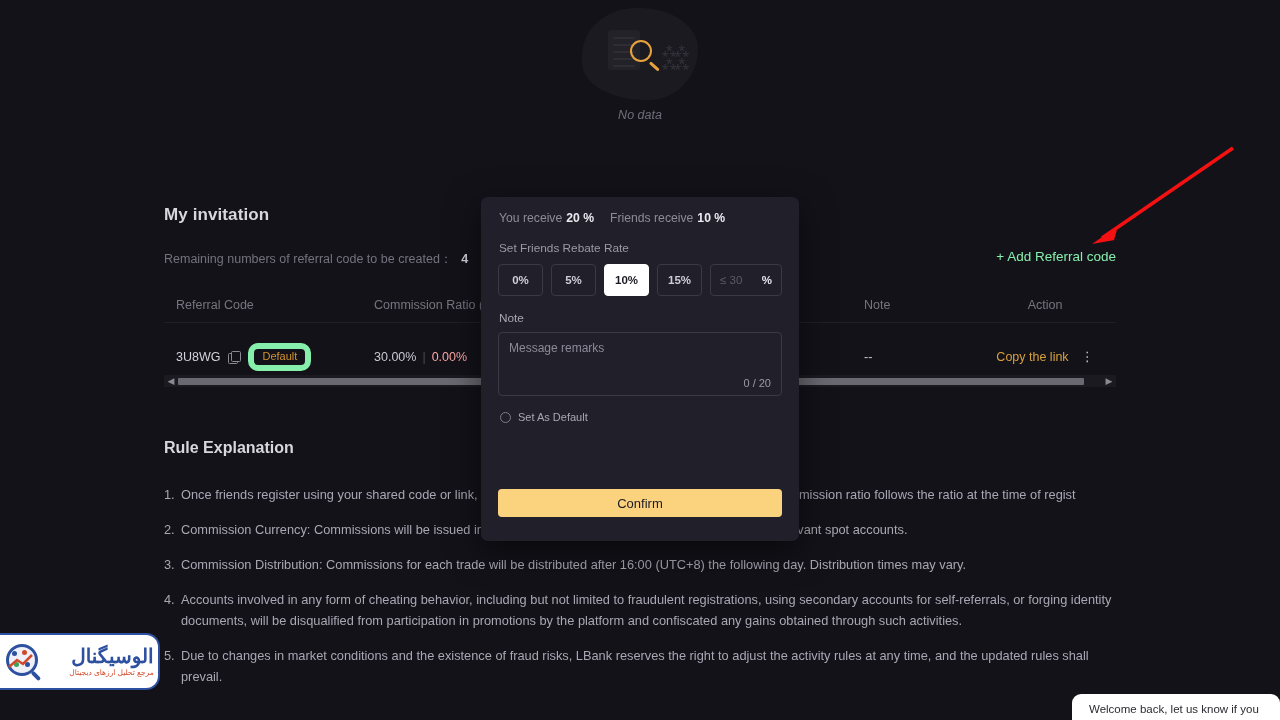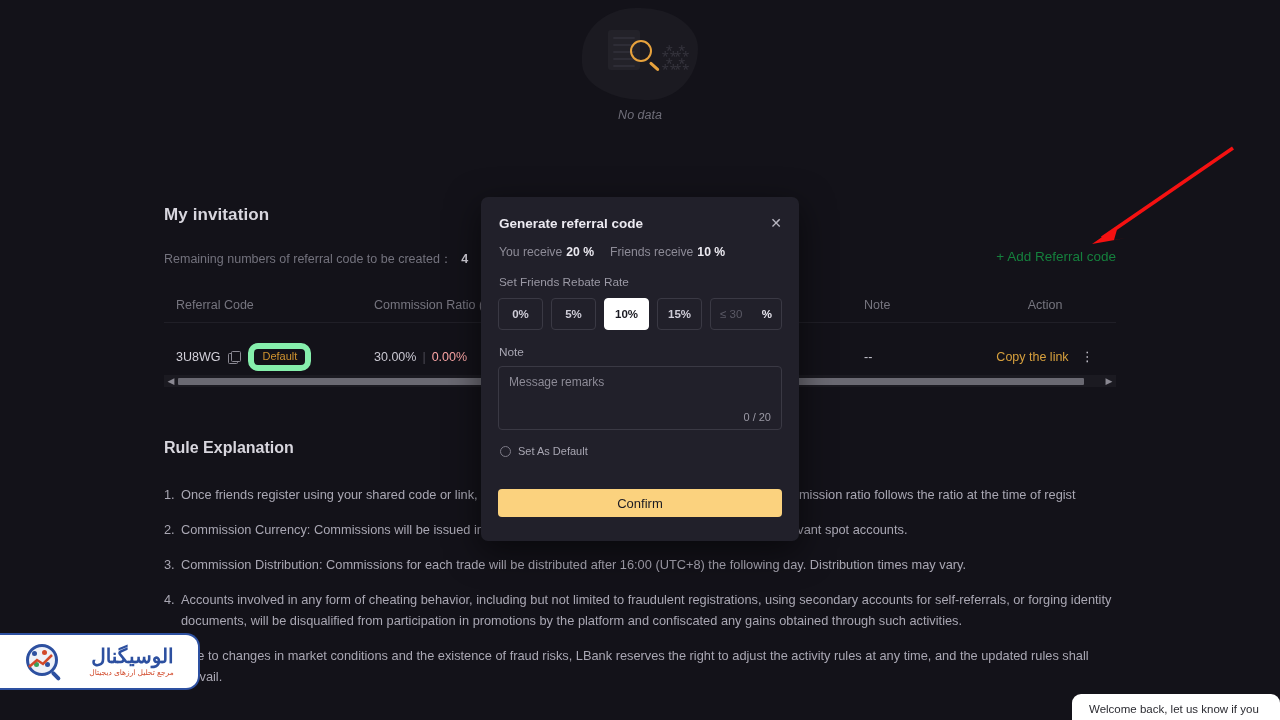--- a/index.html
+++ b/index.html
@@ -50,21 +50,21 @@
     font-size: 17px; font-weight: bold; color: #d8d6de; letter-spacing: .1px;
   }
   .remaining {
     position: absolute; left: 164px; top: 251px;
     font-size: 12.5px; color: #73727d;
   }
   .remaining b { color: #cfcdd6; font-weight: 600; margin-left: 9px; }
 
   .add-referral {
     position: absolute; right: 164px; top: 249px;
-    font-size: 13.5px; color: #15803d; cursor: pointer; white-space: nowrap;
+    font-size: 13.5px; color: #86efac; cursor: pointer; white-space: nowrap;
   }
   .add-referral .plus { margin-right: 3px; }
 
   
   .tbl { position: absolute; left: 164px; top: 288px; width: 952px; }
   .tbl .thead, .tbl .trow { display: flex; align-items: center; }
   .tbl .thead { height: 34px; }
   .tbl .trow { height: 44px; border-top: 1px solid #201f27; }
   .c1 { width: 210px; padding-left: 12px; }
   .c2 { width: 210px; }
@@ -159,21 +159,21 @@
     position:absolute; left:17px; right:17px; bottom:24px; height:28px;
     background:#fbd27e; color:#1b1b22; border:none; border-radius:4px;
     font-size:13px; font-family:"Liberation Sans", sans-serif; cursor:pointer;
   }
 
   
   .arrow-svg { position:absolute; left:1070px; top:138px; width:180px; height:115px; pointer-events:none; }
 
   
   .watermark {
-    position:absolute; left:0; top:633px; width:200px; height:57px;
+    position:absolute; left:0; top:633px; width:160px; height:57px;
     background:#ffffff; border-radius:0 14px 14px 0;
     display:flex; align-items:center; justify-content:center; gap:25px;
     border:2px solid #2d50a0; border-left:none;
   }
   .wm-mark { position:relative; width:40px; height:40px; flex:none; }
   .wm-circle {
     position:absolute; left:2px; top:2px; width:32px; height:32px;
     border:3px solid #2d50a0; border-radius:50%; background:#eef1f8;
   }
   .wm-dots { position:absolute; left:8px; top:8px; width:20px; height:20px; }
@@ -279,24 +279,20 @@
       <span class="num">4.</span>
       <span class="txt">Accounts involved in any form of cheating behavior, including but not limited to fraudulent registrations, using secondary accounts for self-referrals, or forging identity documents, will be disqualified from participation in promotions by the platform and confiscated any gains obtained through such activities.</span>
     </div>
     <div class="rule">
       <span class="num">5.</span>
       <span class="txt">Due to changes in market conditions and the existence of fraud risks, LBank reserves the right to adjust the activity rules at any time, and the updated rules shall prevail.</span>
     </div>
   </div>
 
   <div class="modal">
-    <div class="modal-head">
-      <div class="modal-title">Generate referral code</div>
-      <div class="modal-close">✕</div>
-    </div>
 
     <div class="receive-row">
       <span><span>You receive</span><b>20 %</b></span>
       <span><span>Friends receive</span><b>10 %</b></span>
     </div>
 
     <div class="sec-label">Set Friends Rebate Rate</div>
     <div class="rate-row">
       <div class="rate-btn">0%</div>
       <div class="rate-btn">5%</div>

